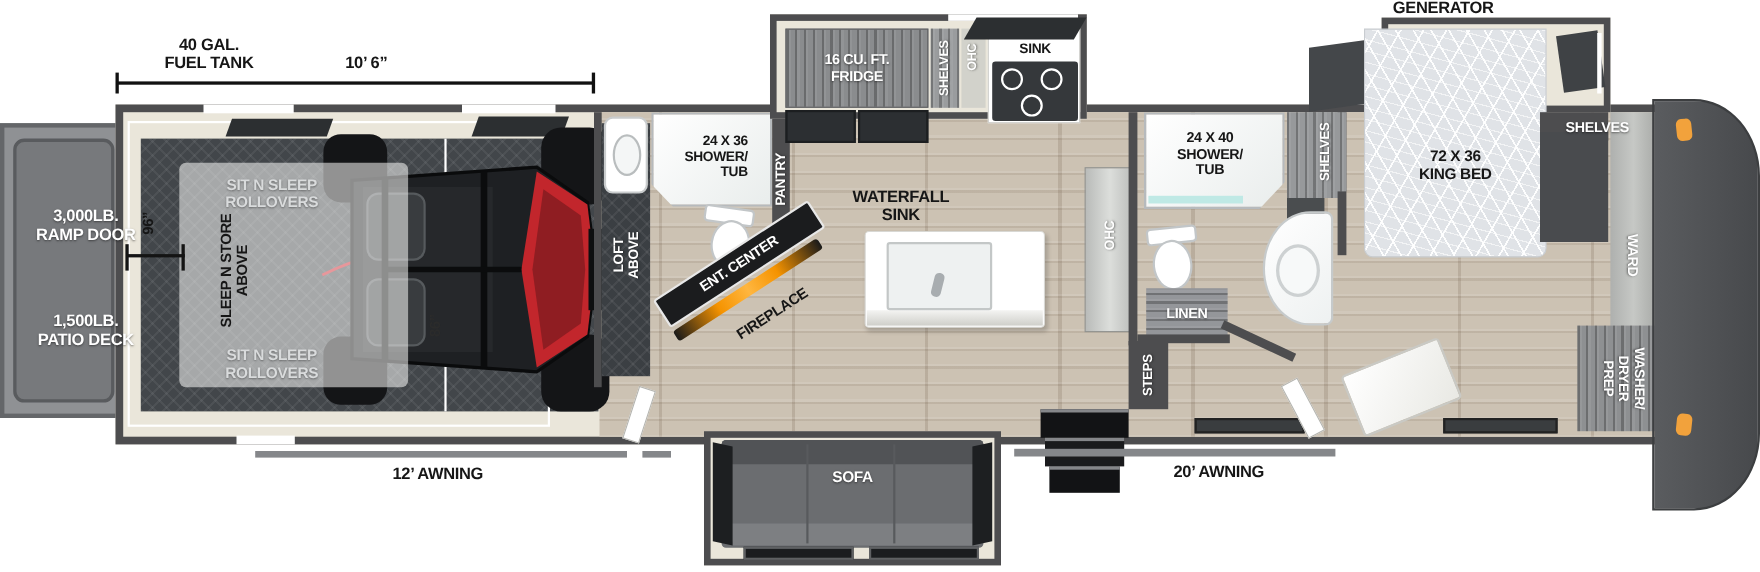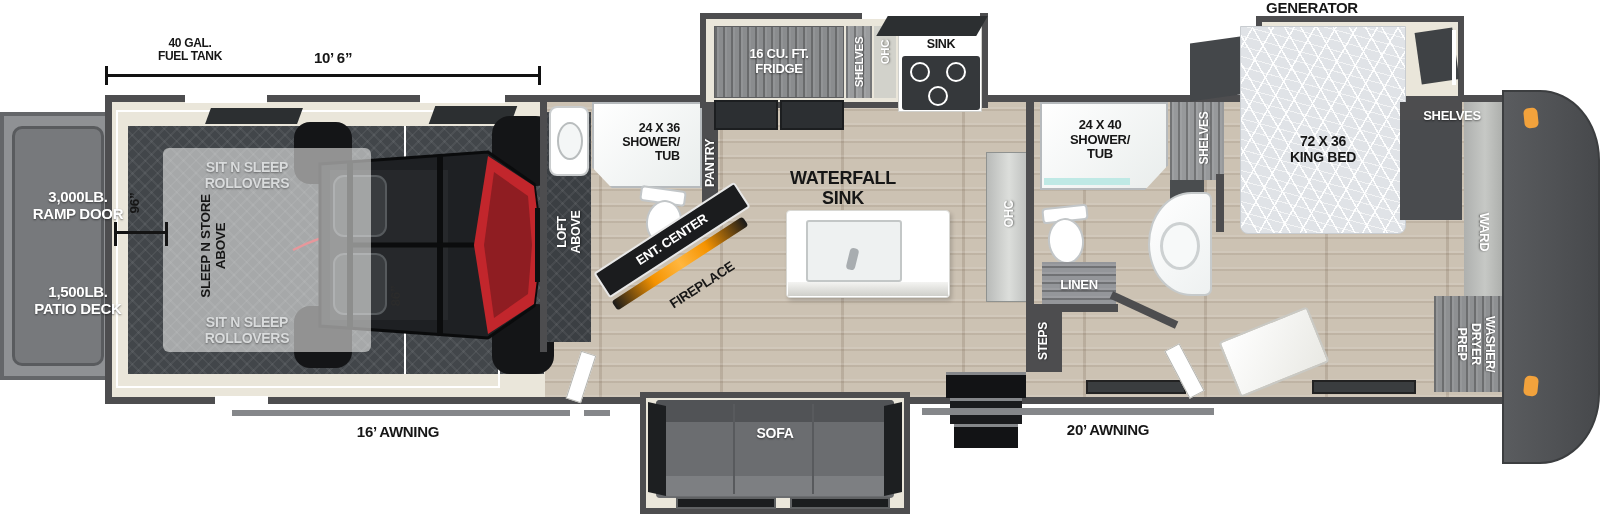--- a/index.html
+++ b/index.html
@@ -31,21 +31,21 @@
     repeating-linear-gradient(60deg, rgba(255,255,255,.95) 0 1.5px, transparent 1.5px 14px),
     repeating-linear-gradient(-60deg, rgba(255,255,255,.95) 0 1.5px, transparent 1.5px 18px),
     repeating-linear-gradient(15deg, rgba(255,255,255,.6) 0 1px, transparent 1px 10px);}
   .whitebox{background:linear-gradient(135deg,#ffffff,#e9edec);border:2px solid #b6babd;}
 </style>
 </head>
 <body>
 
 <div id="plan">
 
-  <div class="lbl" style="left:190px;top:50px;font-size:12px;">40 GAL.
+  <div class="lbl" style="left:190px;top:50px;font-size:15px;">40 GAL.
 FUEL TANK</div>
   <div class="abs" style="left:106px;top:74px;width:434px;height:3px;background:#111;"></div>
   <div class="abs" style="left:105px;top:66px;width:3px;height:19px;background:#111;"></div>
   <div class="abs" style="left:538px;top:66px;width:3px;height:19px;background:#111;"></div>
   <div class="lbl" style="left:333px;top:58px;font-size:15px;">10’ 6”</div>
   <div class="lbl" style="left:1312px;top:17px;font-size:15px;">GENERATOR
 PREP</div>
 
   <div class="abs" style="left:0px;top:112px;width:112px;height:268px;background:#8f9194;border:4px solid #646669;box-sizing:border-box;"></div>
   <div class="abs" style="left:12px;top:126px;width:92px;height:240px;background:#77797c;border:3px solid #595b5e;border-radius:10px;box-sizing:border-box;"></div>
@@ -130,21 +130,21 @@
   <div class="abs" style="left:874px;top:26px;width:22px;height:72px;background:#d2d2cb;"></div>
   <div class="lbl ccw w" style="left:885px;top:52px;font-size:11.5px;">OHC</div>
   <div class="abs" style="left:898px;top:26px;width:84px;height:86px;background:#fff;border:1px solid #d0d0cc;box-sizing:border-box;"></div>
   <div class="abs" style="left:882px;top:16px;width:100px;height:20px;background:#2c2f31;transform:skewX(-30deg);"></div>
   <div class="lbl" style="left:941px;top:44px;font-size:12.5px;">SINK</div>
   <div class="abs" style="left:902px;top:56px;width:78px;height:54px;background:#35383b;border-radius:3px;"></div>
   <div class="abs" style="left:910px;top:62px;width:16px;height:16px;border:2.5px solid #fff;border-radius:50%;"></div>
   <div class="abs" style="left:946px;top:62px;width:16px;height:16px;border:2.5px solid #fff;border-radius:50%;"></div>
   <div class="abs" style="left:928px;top:86px;width:16px;height:16px;border:2.5px solid #fff;border-radius:50%;"></div>
 
-  <div class="lbl" style="left:843px;top:188px;font-size:18px;">WATERFALL
+  <div class="lbl" style="left:819px;top:188px;font-size:15px;">WATERFALL
 SINK</div>
   <div class="abs" style="left:786px;top:210px;width:164px;height:88px;background:#fff;border:1px solid #d8d8d4;border-radius:4px;box-shadow:2px 3px 4px rgba(0,0,0,.18);box-sizing:border-box;"></div>
   <div class="abs" style="left:788px;top:282px;width:160px;height:14px;background:linear-gradient(#f4f4f2,#cfcfca);"></div>
   <div class="abs" style="left:806px;top:220px;width:96px;height:62px;background:#eef1f1;border:2px solid #c3c7c7;border-radius:3px;box-sizing:border-box;"></div>
   <div class="abs" style="left:848px;top:248px;width:9px;height:22px;background:#a8adb0;border-radius:4px;transform:rotate(14deg);"></div>
 
   <div class="abs" style="left:986px;top:152px;width:46px;height:150px;background:linear-gradient(90deg,#b9bbb9,#dcdedb,#b9bbb9);border:1px solid #8f9290;box-sizing:border-box;"></div>
   <div class="lbl ccw w" style="left:1009px;top:214px;font-size:12.5px;">OHC</div>
 
   <div class="abs wall" style="left:1026px;top:102px;width:8px;height:212px;"></div>
@@ -210,21 +210,21 @@
   <div class="lbl w" style="left:775px;top:434px;font-size:14px;">SOFA</div>
   <div class="abs" style="left:676px;top:497px;width:100px;height:12px;background:#1b1d1f;border:2px solid #5f6163;box-sizing:border-box;"></div>
   <div class="abs" style="left:790px;top:497px;width:100px;height:12px;background:#1b1d1f;border:2px solid #5f6163;box-sizing:border-box;"></div>
 
   <div class="abs" style="left:946px;top:372px;width:80px;height:26px;background:#121315;border-top:3px solid #85878a;box-sizing:border-box;"></div>
   <div class="abs" style="left:950px;top:398px;width:72px;height:26px;background:#1a1b1d;border-top:3px solid #85878a;box-sizing:border-box;"></div>
   <div class="abs" style="left:954px;top:424px;width:64px;height:24px;background:#121315;border-top:3px solid #85878a;box-sizing:border-box;"></div>
 
   <div class="abs" style="left:232px;top:410px;width:338px;height:6px;background:#85878a;"></div>
   <div class="abs" style="left:584px;top:410px;width:26px;height:6px;background:#85878a;"></div>
-  <div class="lbl" style="left:398px;top:432px;font-size:15px;">16’ AWNING</div>
+  <div class="lbl" style="left:398px;top:432px;font-size:15px;">12’ AWNING</div>
   <div class="abs" style="left:922px;top:408px;width:292px;height:7px;background:#85878a;"></div>
   <div class="lbl" style="left:1108px;top:430px;font-size:15px;">20’ AWNING</div>
 
   <div class="lbl w" style="left:78px;top:206px;font-size:15px;">3,000LB.
 RAMP DOOR</div>
   <div class="lbl w" style="left:78px;top:301px;font-size:15px;">1,500LB.
 PATIO DECK</div>
 
 </div>
 

